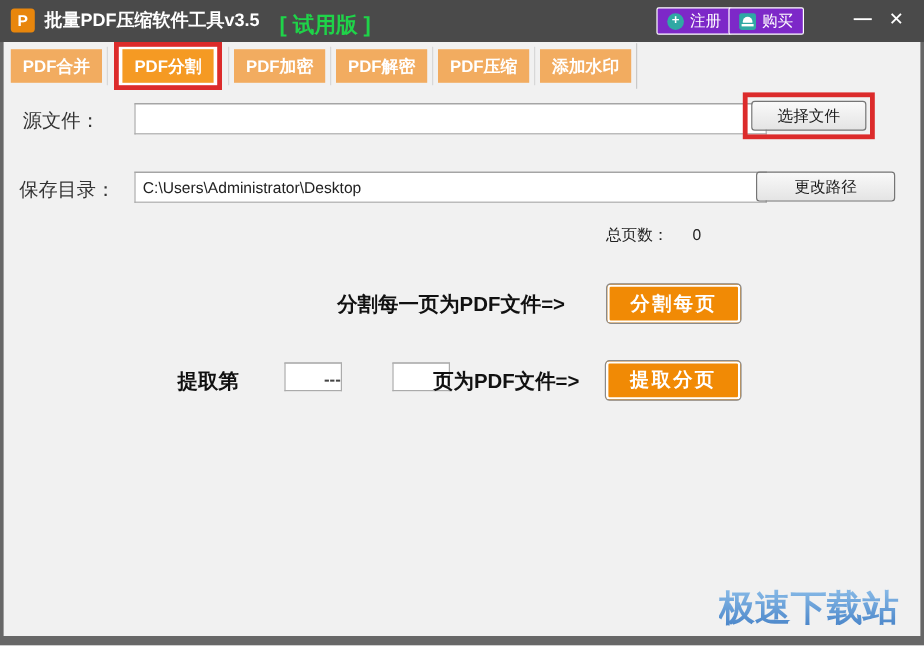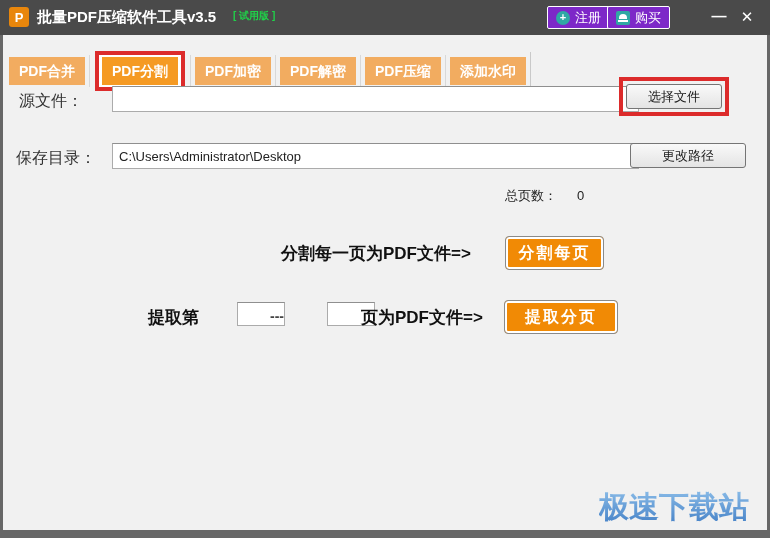--- a/index.html
+++ b/index.html
@@ -7,21 +7,21 @@
   body { font-family:"Liberation Sans","DejaVu Sans",sans-serif; }
 
   .window { position:relative; width:770px; height:538px; background:#676767; }
 
   
   .titlebar { position:absolute; top:0; left:0; width:770px; height:35px; background:#4A4A4A; }
   .app-icon { position:absolute; left:9px; top:7px; width:20px; height:20px; background:#E8860C;
               border-radius:3px; color:#fff; font-weight:bold; font-size:13px;
               display:flex; align-items:center; justify-content:center; }
   .win-title { position:absolute; left:37px; top:8px; color:#fff; font-size:15px; font-weight:bold; }
-  .trial { position:absolute; left:233px; top:9px; color:#1FD349; font-size:10px; font-weight:bold; }
+  .trial { position:absolute; left:233px; top:9px; color:#1FD349; font-size:18px; font-weight:bold; }
 
   .tb-btn { position:absolute; top:6px; height:23px; background:#7D28C8; border:1px solid #fff;
             border-radius:2px; color:#fff; font-size:13px; display:flex; align-items:center;
             gap:5px; padding:0 8px; cursor:pointer; }
   .tb-btn.register { right:160px; }
   .tb-btn.buy { right:100px; }
   .ic-circle { width:14px; height:14px; border-radius:50%; background:#2FA8A4; color:#fff;
                font-size:11px; line-height:13px; text-align:center; font-weight:bold; }
   .ic-square { width:14px; height:14px; border-radius:2px; background:#2FA8A4; position:relative; }
   .ic-square::before { content:""; position:absolute; left:3px; top:3px; width:8px; height:5px;
@@ -29,21 +29,21 @@
   .ic-square::after { content:""; position:absolute; left:2px; top:9px; width:10px; height:2px; background:#fff; }
   .tb-min { position:absolute; right:40px; top:6px; width:22px; height:22px; color:#fff;
             font-size:15px; font-weight:bold; text-align:center; line-height:20px; cursor:pointer; }
   .tb-close { position:absolute; right:12px; top:6px; width:22px; height:22px; color:#fff;
             font-size:15px; font-weight:bold; text-align:center; line-height:22px; cursor:pointer; }
 
   
   .wbody { position:absolute; left:3px; right:3px; top:35px; bottom:8px; background:#F1F1F1; }
 
   
-  .tabs { position:absolute; left:6px; top:16px; display:flex; align-items:center; }
+  .tabs { position:absolute; left:6px; top:0; display:flex; align-items:center; }
   .tab { height:28px; line-height:28px; padding:0 10px; background:#F2AC60; color:#fff;
          font-weight:bold; font-size:14px; cursor:pointer; white-space:nowrap; }
   .tab.active { background:#F59A23; }
   .tab-sep { width:1px; height:32px; background:#D8D8D8; margin:0 4px; }
   .tab-sep.tall { height:38px; background:#C9C9C9; }
   .red-wrap { border:4px solid #DC2B2B; background:#fff; padding:2px 3px; margin:0 1px; }
 
   
   .flabel { position:absolute; font-size:16px; color:#333; }
   .tinput { position:absolute; background:#fff; border:1px solid #ABABAB; border-top-color:#8f8f8f;
@@ -119,21 +119,21 @@
 
     <div class="flabel" style="left:13px; top:113px;">保存目录：</div>
     <input class="tinput" style="left: 85px; top: 108px; width: 527px; height: 26px;" value="C:\Users\Administrator\Desktop">
     <button class="gbtn" style="left:627px; top:108px; width:116px; height:25px;">更改路径</button>
 
     <div class="total-pages">
       <span>总页数：</span><span class="val">0</span>
     </div>
 
     <div class="bold-cap" style="left:278px; top:207px;">分割每一页为PDF文件=&gt;</div>
-    <button class="obtn" style="left:502px; top:201px; width:99px; height:34px;">分割每页</button>
+    <button class="obtn" style="left:502px; top:201px; width:113px; height:34px;">分割每页</button>
 
     <div class="bold-cap" style="left:145px; top:271px;">提取第</div>
     <input class="tinput" style="left: 210px; top: 267px; width: 48px; height: 24px;" value="">
     <div class="range-sep">---</div>
     <input class="tinput" style="left: 300px; top: 267px; width: 48px; height: 24px;" value="">
     <div class="bold-cap" style="left:358px; top:271px;">页为PDF文件=&gt;</div>
     <button class="obtn" style="left:501px; top:265px; width:114px; height:34px;">提取分页</button>
 
     <div class="watermark">极速下载站</div>
   </div>

